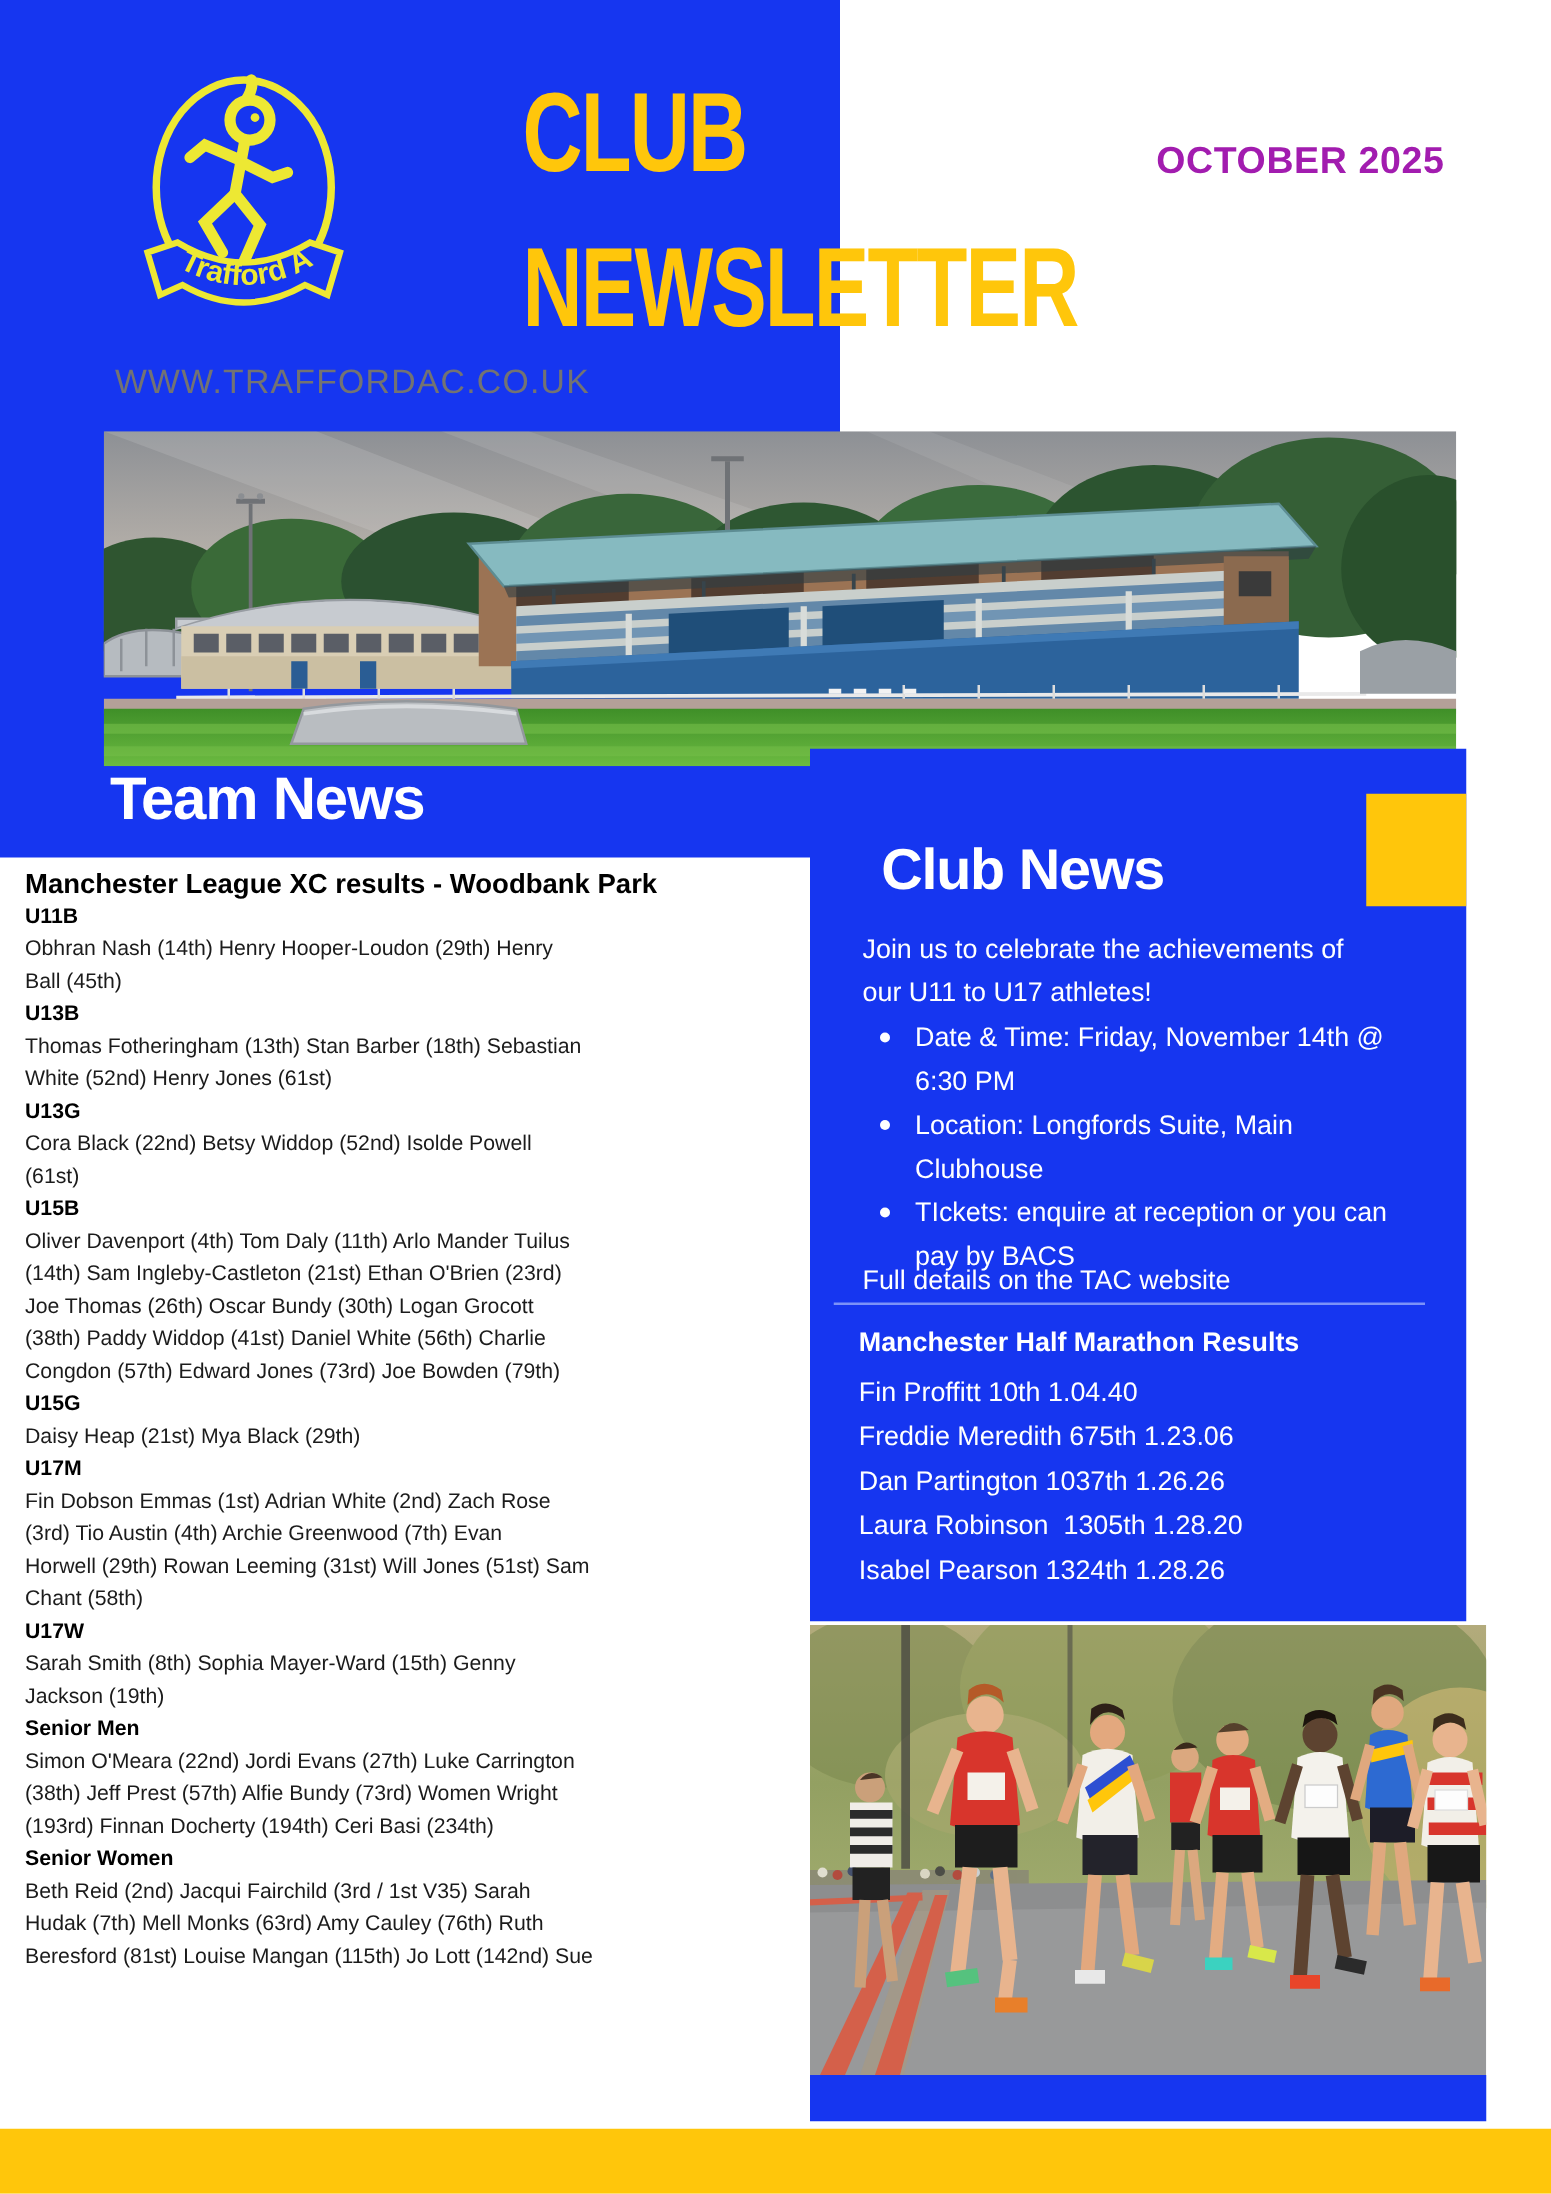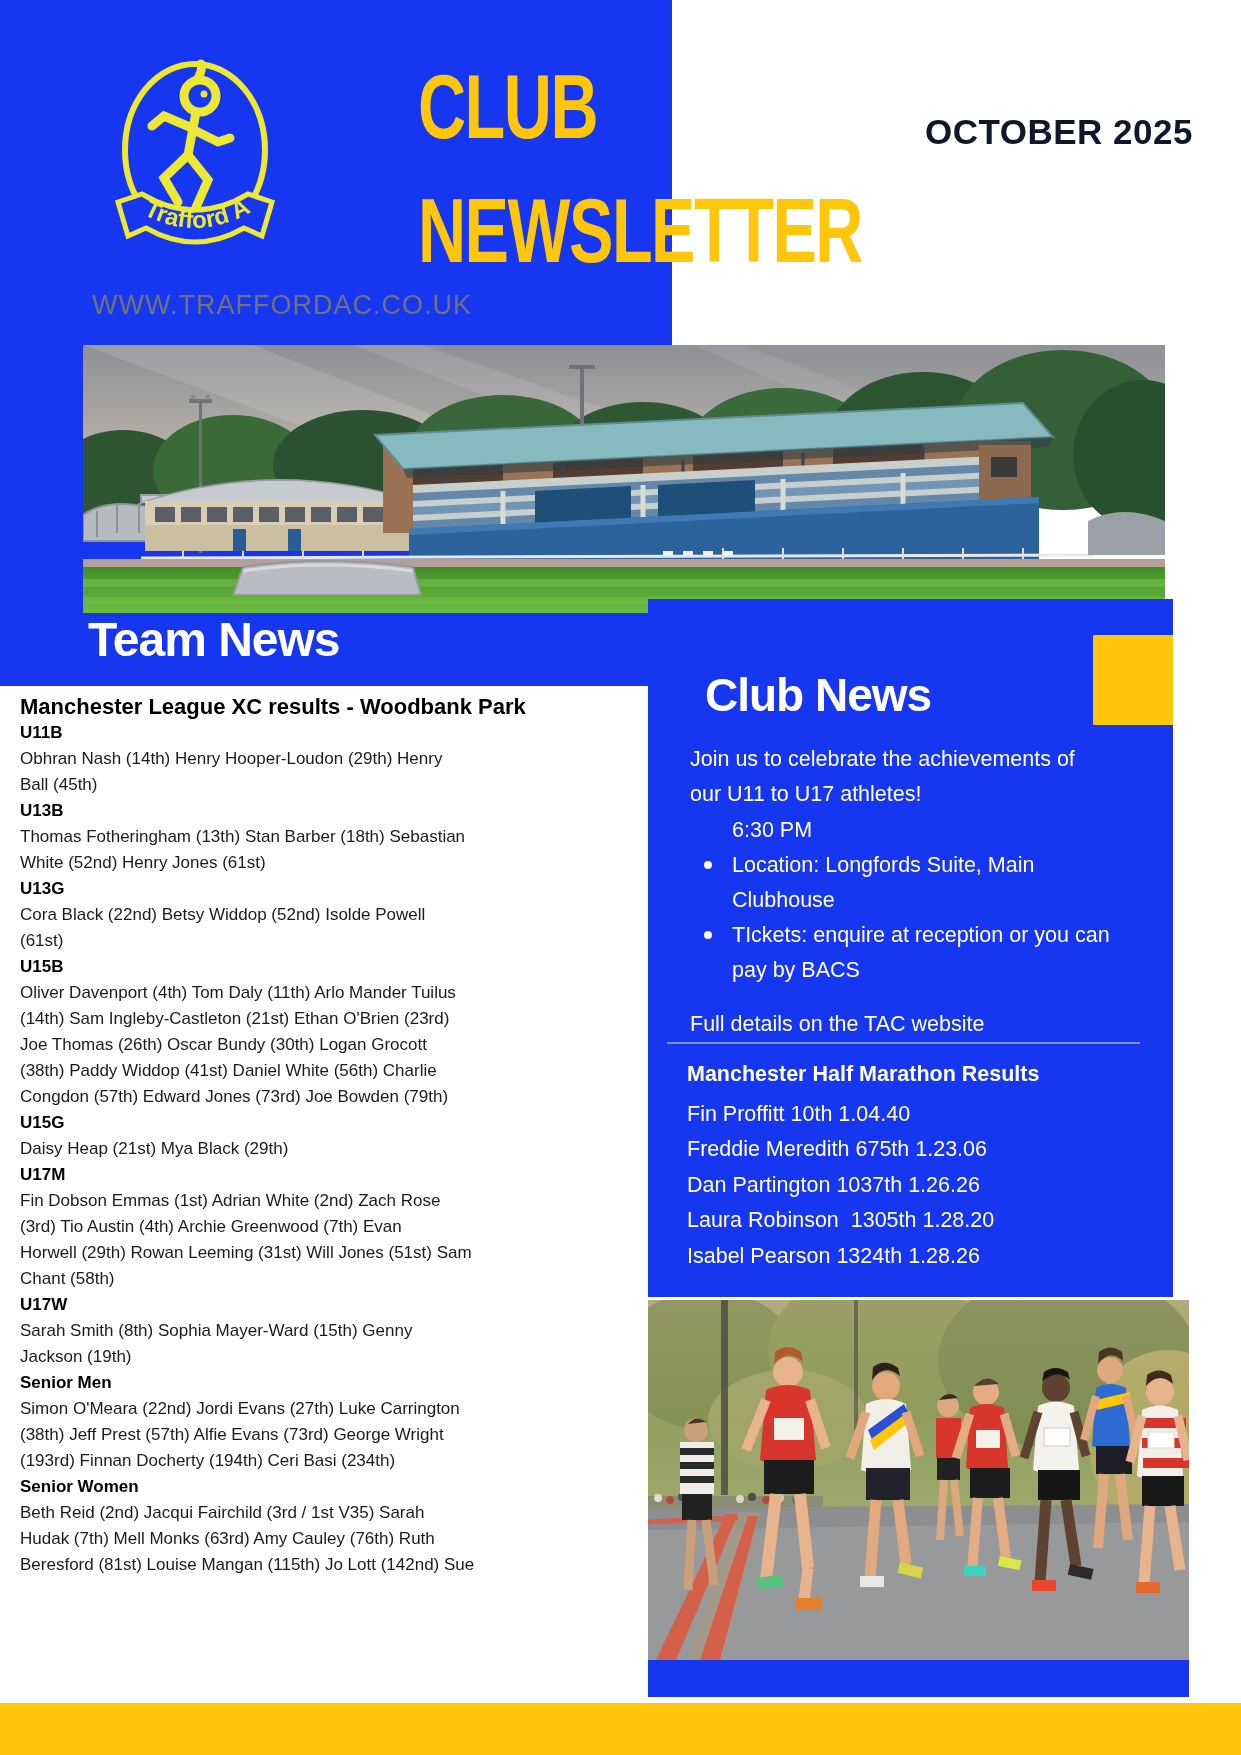--- a/index.html
+++ b/index.html
@@ -4,21 +4,21 @@
 <style>
   html,body{margin:0;padding:0;}
   body{width:1241px;height:1755px;position:relative;background:#ffffff;
        font-family:"Liberation Sans",sans-serif;overflow:hidden;}
   .abs{position:absolute;}
 
   
   .block1{left:0;top:0;width:672px;height:686px;background:#1636f0;}
   .h1line{color:#ffc60b;font-weight:800;font-size:90px;letter-spacing:-2px;
           transform:scale(0.74,1);transform-origin:left top;white-space:nowrap;line-height:1;}
-  .issue{color:#0f172a;font-weight:800;font-size:35px;letter-spacing:.5px;white-space:nowrap;}
+  .issue{color:#a21caf;font-weight:800;font-size:30px;letter-spacing:.5px;white-space:nowrap;}
   .www{color:#737373;font-size:27px;letter-spacing:1px;white-space:nowrap;}
 
   
   .stadium{left:83px;top:345px;width:1082px;height:268px;}
   .runners{left:648px;top:1300px;width:541px;height:360px;}
   .photo-strip{left:648px;top:1660px;width:541px;height:37px;background:#1636f0;}
 
   
   .tn-head{left:88px;top:612px;color:#ffffff;font-weight:800;font-size:48px;letter-spacing:-1px;}
   .leftcol{left:20px;top:694px;width:585px;color:#1b1b1b;}
@@ -232,21 +232,21 @@
       <div class="tn-line b">U17M</div>
       <div class="tn-line">Fin Dobson Emmas (1st) Adrian White (2nd) Zach Rose</div>
       <div class="tn-line">(3rd) Tio Austin (4th) Archie Greenwood (7th) Evan</div>
       <div class="tn-line">Horwell (29th) Rowan Leeming (31st) Will Jones (51st) Sam</div>
       <div class="tn-line">Chant (58th)</div>
       <div class="tn-line b">U17W</div>
       <div class="tn-line">Sarah Smith (8th) Sophia Mayer-Ward (15th) Genny</div>
       <div class="tn-line">Jackson (19th)</div>
       <div class="tn-line b">Senior Men</div>
       <div class="tn-line">Simon O'Meara (22nd) Jordi Evans (27th) Luke Carrington</div>
-      <div class="tn-line">(38th) Jeff Prest (57th) Alfie Evans (73rd) George Wright</div>
+      <div class="tn-line">(38th) Jeff Prest (57th) Alfie Bundy (73rd) Women Wright</div>
       <div class="tn-line">(193rd) Finnan Docherty (194th) Ceri Basi (234th)</div>
       <div class="tn-line b">Senior Women</div>
       <div class="tn-line">Beth Reid (2nd) Jacqui Fairchild (3rd / 1st V35) Sarah</div>
       <div class="tn-line">Hudak (7th) Mell Monks (63rd) Amy Cauley (76th) Ruth</div>
       <div class="tn-line">Beresford (81st) Louise Mangan (115th) Jo Lott (142nd) Sue</div>
     </div>
 </div>
 
 <div class="abs panel2"></div>
 <div class="abs ysq"></div>
@@ -254,20 +254,21 @@
 <div class="abs cn-head">Club News</div>
 
 <div class="abs cn-para">
 
 <div>Join us to celebrate the achievements of</div>
     <div>our U11 to U17 athletes!</div>
   </div>
 
 <div class="abs cn-bullets">
 
+<div class="cn-bline m">Date &amp; Time: Friday, November 14th @</div>
     <div class="cn-bline">6:30 PM</div>
     <div class="cn-bline m">Location: Longfords Suite, Main</div>
     <div class="cn-bline">Clubhouse</div>
     <div class="cn-bline m">TIckets: enquire at reception or you can</div>
     <div class="cn-bline">pay by BACS</div>
   </div>
 
 <div class="abs cn-footer">Full details on the TAC website</div>
 
 <div class="abs cn-divider"></div>

